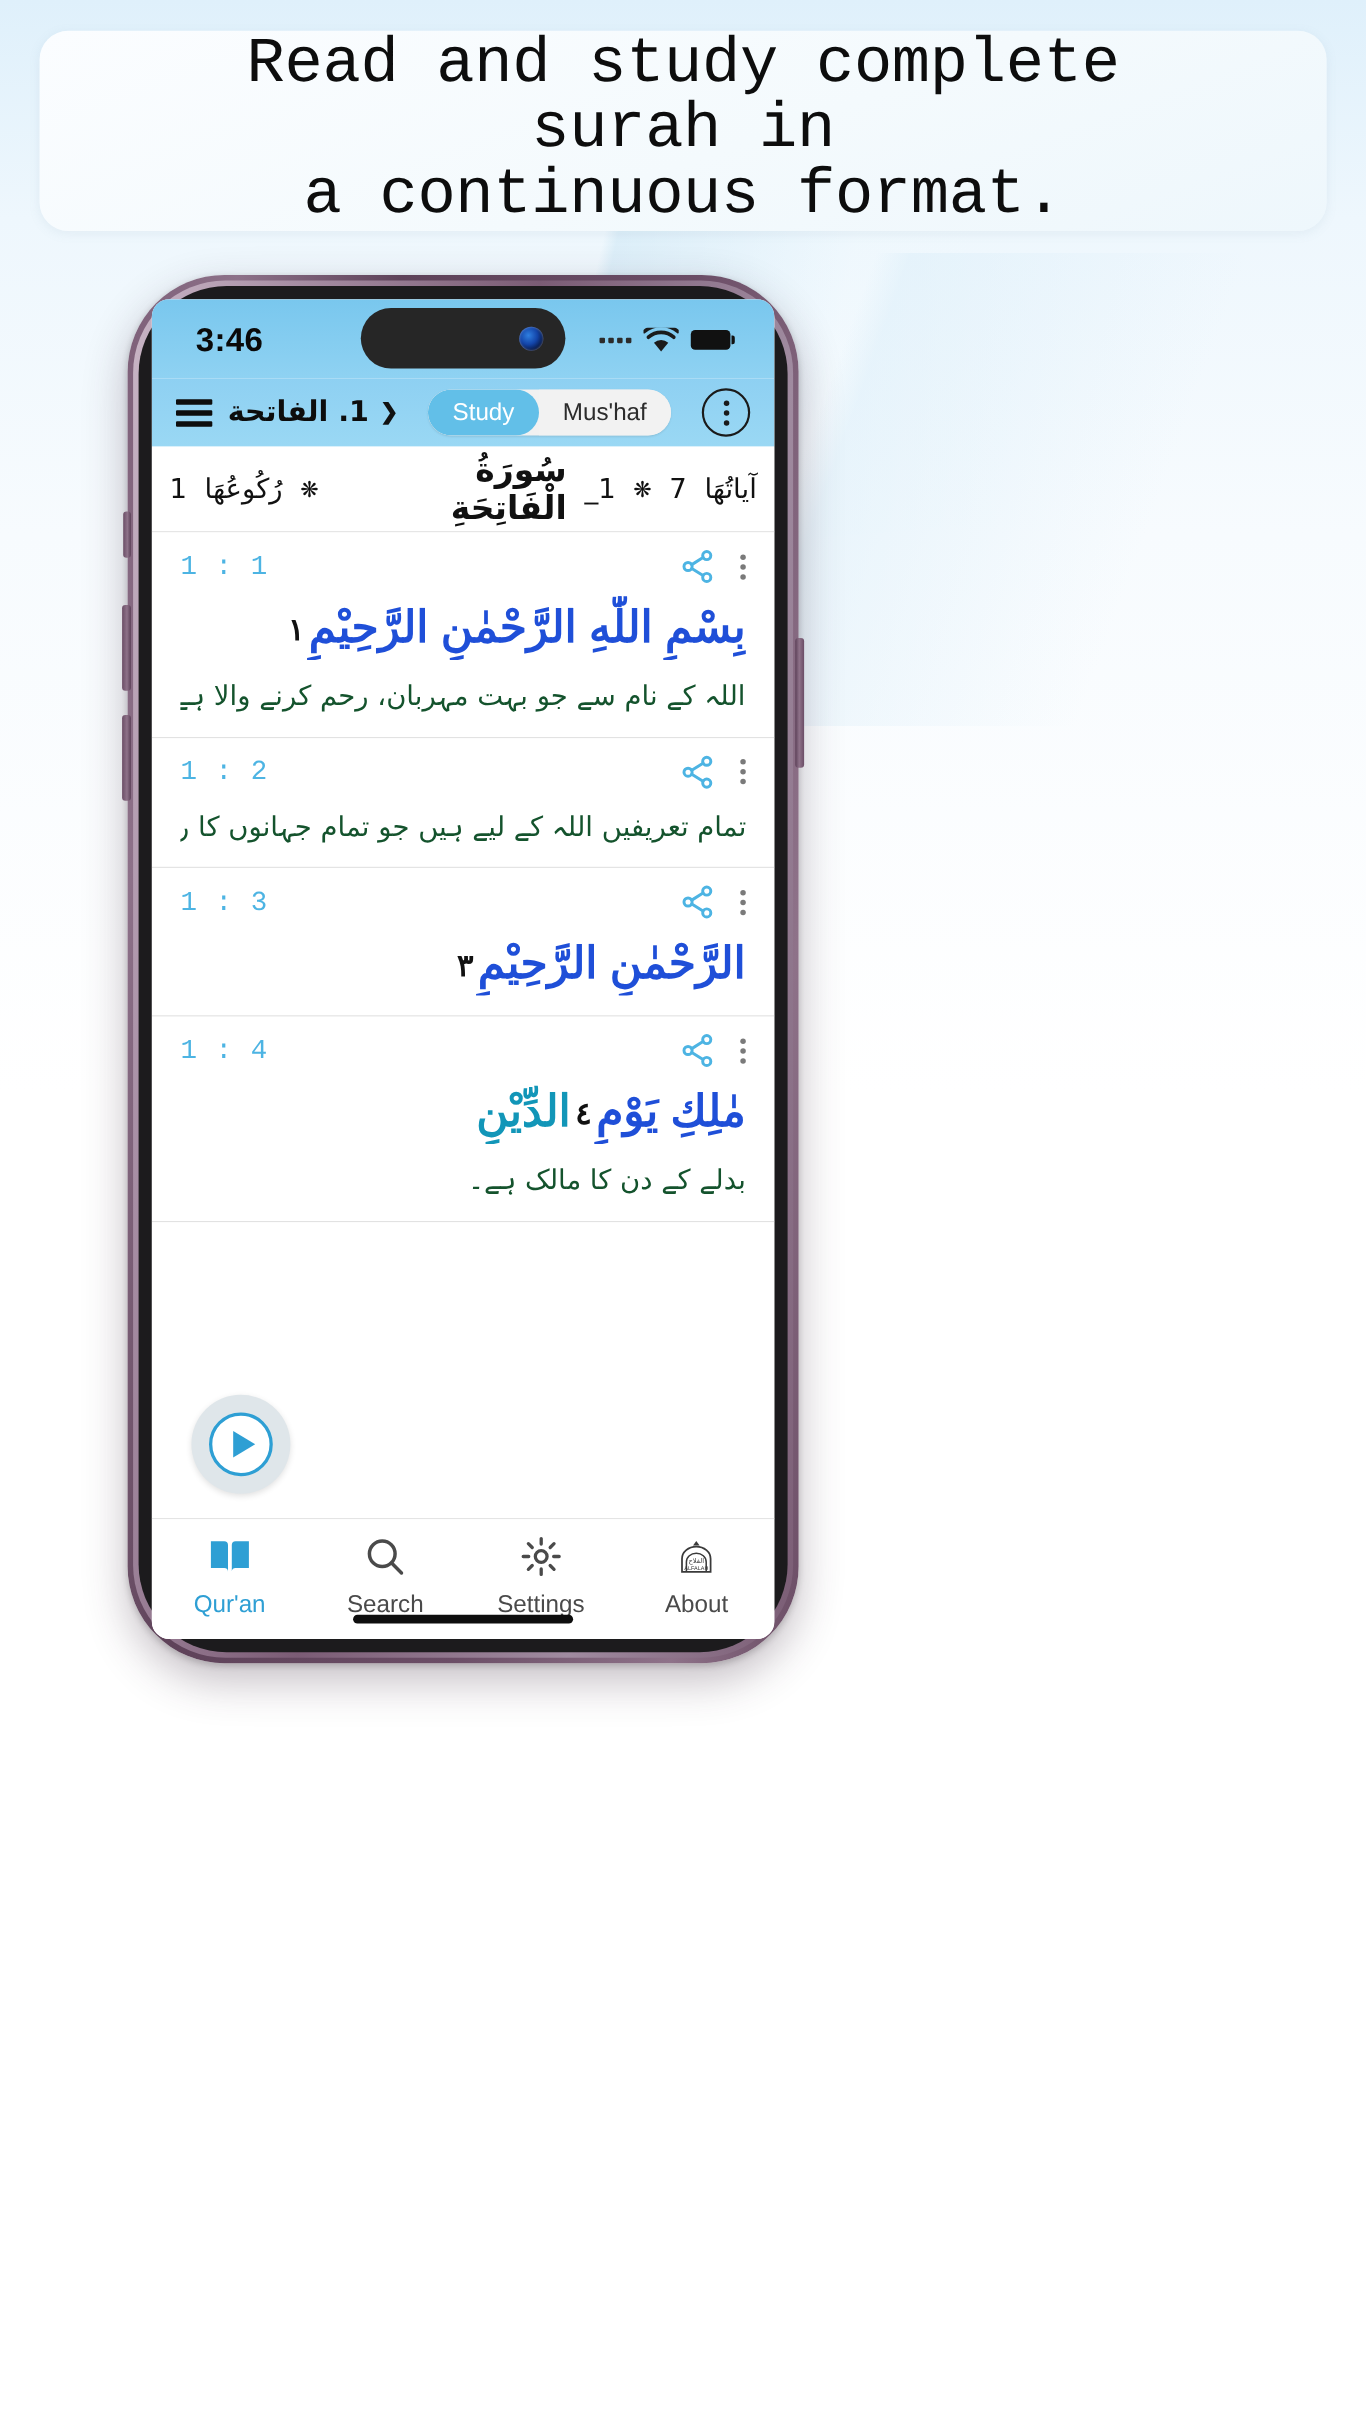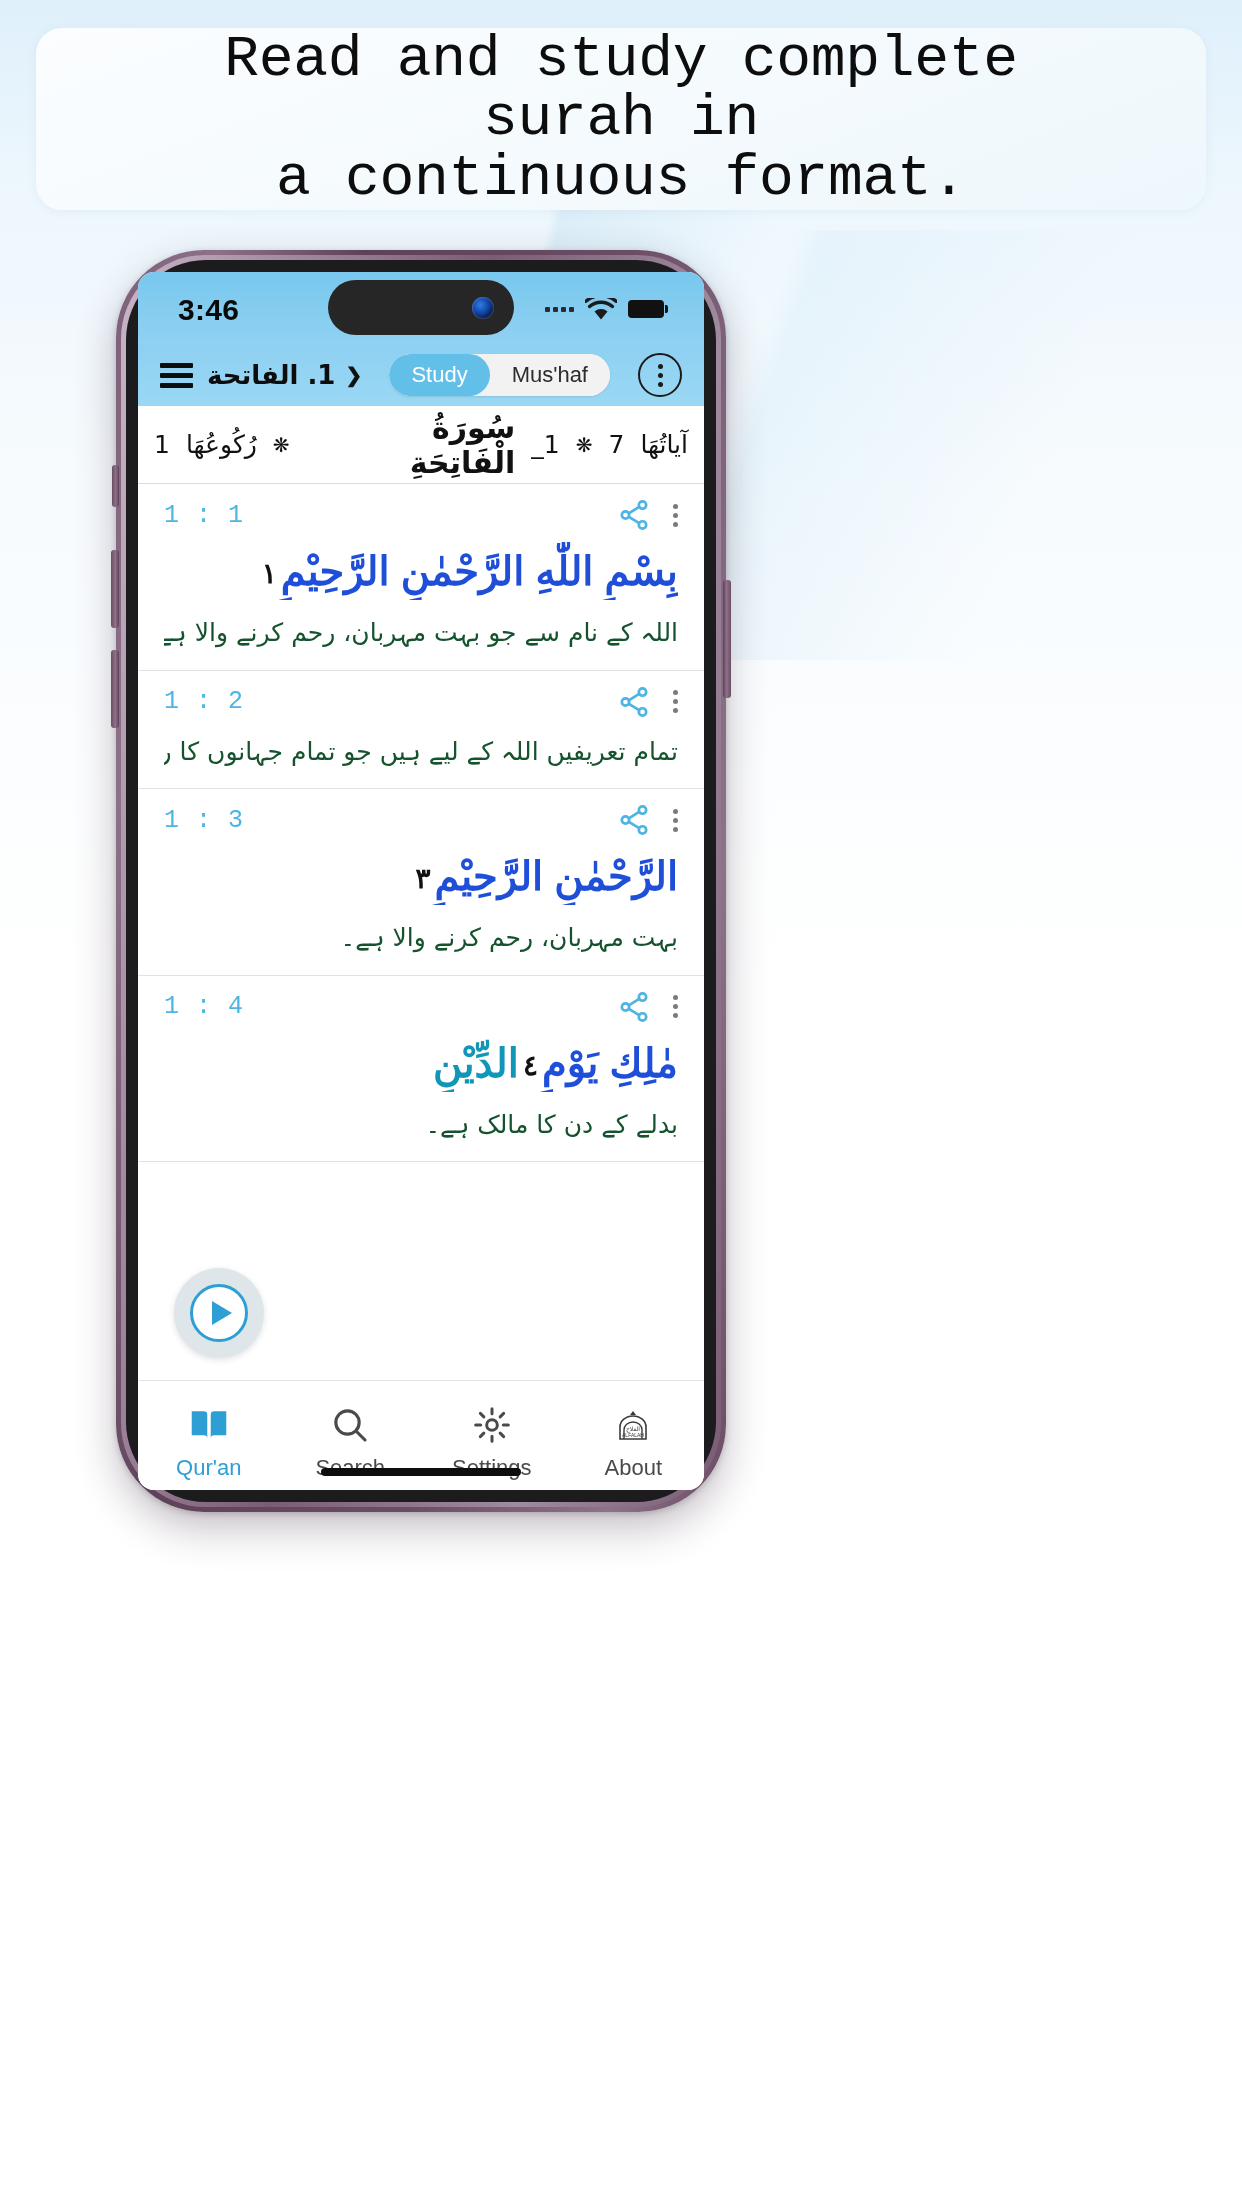--- a/index.html
+++ b/index.html
@@ -193,21 +193,21 @@
   }
   .fab-tri{
     width:0; height:0; border-left:20px solid #2e9fd4;
     border-top:12px solid transparent; border-bottom:12px solid transparent;
     margin-left:5px;
   }
 
   
   .tabbar{
     flex:0 0 110px; background:#fff; border-top:1px solid #e4e4e4;
-    display:flex; align-items:center; padding-top:12px;
+    display:flex; align-items:flex-start; padding-top:12px;
   }
   .tab{ flex:1; display:flex; flex-direction:column; align-items:center; gap:8px; }
   .tab-label{ font-size:22px; color:#4a4a4a; }
   .tab.active .tab-label{ color:#2e9fd4; }
   .tab-ic{ height:44px; display:flex; align-items:center; justify-content:center; }
   .home-ind{
     position:absolute; left:50%; transform:translateX(-50%); bottom:14px;
     width:200px; height:8px; border-radius:5px; background:#0e0e0e;
   }
 </style>
@@ -364,21 +364,20 @@
             <span class="dots-v">
                 <i></i>
                 <i></i>
                 <i></i>
               </span>
           </span>
         </div>
         <div class="arabic">
           <span>الرَّحْمٰنِ الرَّحِيْمِ</span><span class="marker">٣</span>
         </div>
-        <div class="urdu">بہت مہربان، رحم کرنے والا ہے۔</div>
       </div>
 
       <div class="ayah">
         <div class="ayah-top">
           <span class="ayah-num">1 : 4</span>
           <span class="ayah-tools">
             <span class="share-ic">
               <svg width="34" height="34" viewBox="0 0 24 24" fill="none" stroke="#4db4e3" stroke-width="1.9" stroke-linecap="round">
                 <circle cx="18" cy="5" r="2.6"></circle>
                   <circle cx="6" cy="12" r="2.6"></circle>

